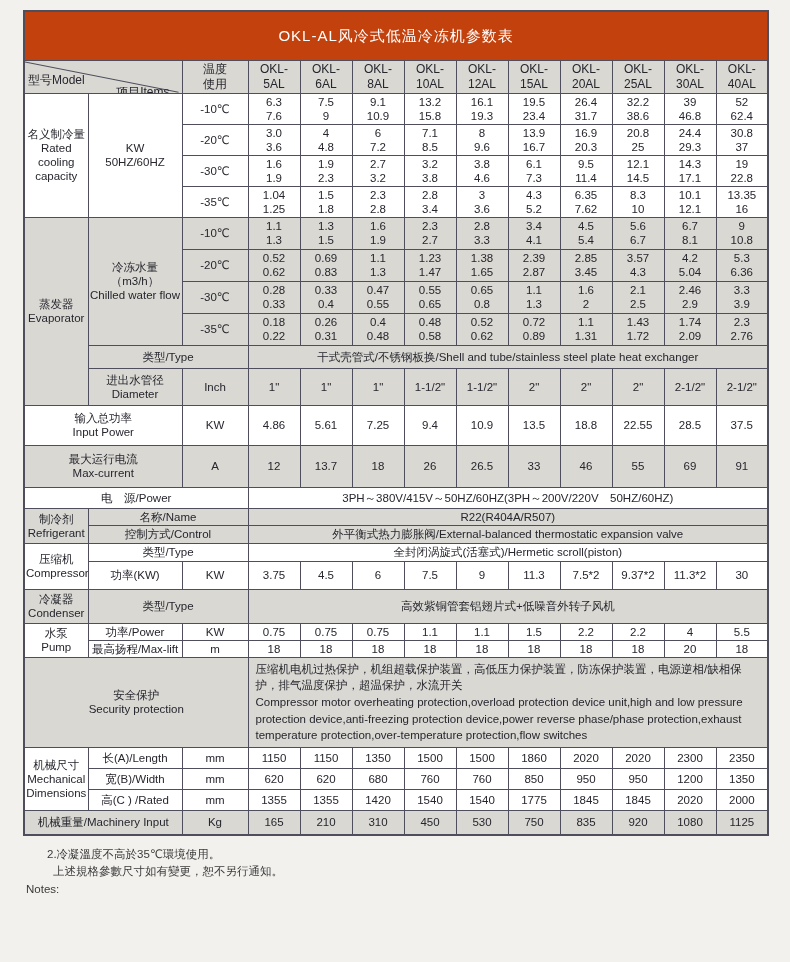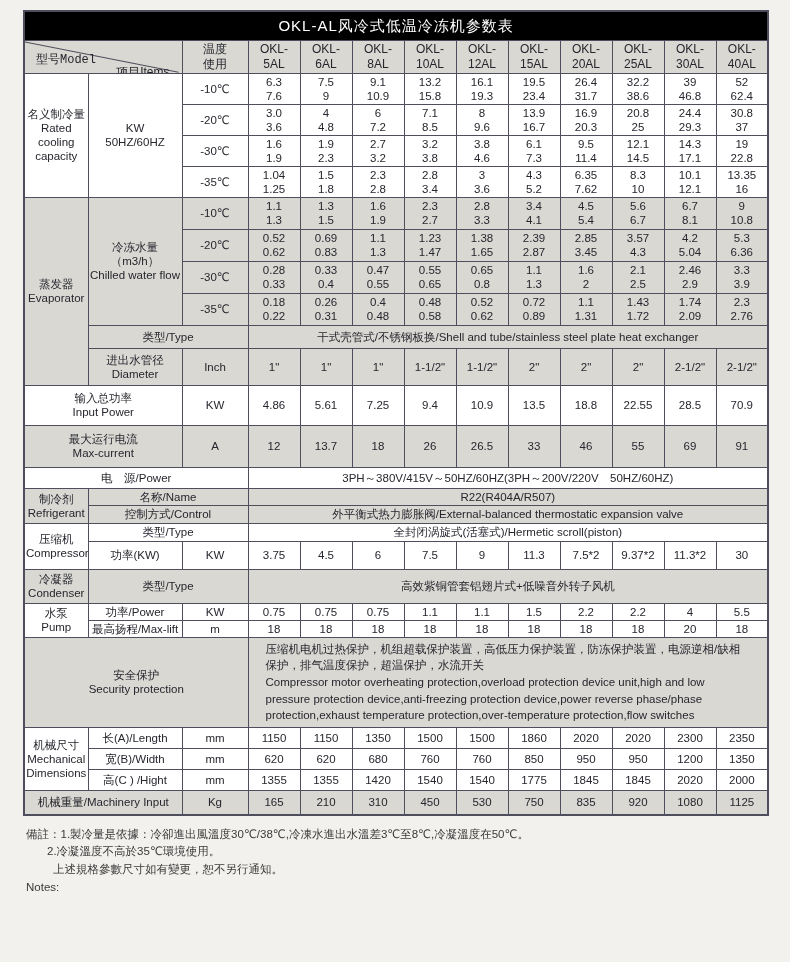--- a/index.html
+++ b/index.html
@@ -35,31 +35,31 @@
     border:1px solid #4e4e5c;
     text-align:center; vertical-align:middle;
     padding:1px 1px;
     white-space:pre-line;
     line-height:1.22;
     background:#ffffff;
     overflow:hidden;
   }
   table.spec td.g { background:#d9d8d3; }
   table.spec td.caption {
-    background:#000000; color:#ffffff;
+    background:#c2410c; color:#ffffff;
     font-size:15px; letter-spacing:1px; font-weight:400;
-    padding:5px 0;
+    padding:15px 0;
   }
   table.spec td.left {
-    text-align:left; padding:3px 17px; line-height:1.45; font-size:11.5px;
+    text-align:left; padding:3px 7px; line-height:1.45; font-size:11.5px;
   }
   table.spec tr.hdr td { font-size:12px; }
   td.corner { position:relative; padding:0; }
   td.corner svg.diag { position:absolute; left:0; top:0; width:100%; height:100%; }
-  .c-model { position:absolute; left:11px; bottom:5px; font-size:12px;font-family:Liberation Mono, monospace; }
+  .c-model { position:absolute; left:3px; bottom:5px; font-size:12px; }
   .c-items { position:absolute; right:12px; top:24px; font-size:12px; }
 
   
   .notes { margin:10px 0 0 26px; width:740px; font-size:11.5px; color:#3a3a3a; line-height:1.55; }
   .notes .line { white-space:pre-wrap; }
   .notes .ind1 { padding-left:21px; }
   .notes .ind2 { padding-left:27px; }
 </style>
 </head>
 <body>
@@ -334,21 +334,21 @@
             <td class="">KW</td>
             <td class="">4.86</td>
             <td class="">5.61</td>
             <td class="">7.25</td>
             <td class="">9.4</td>
             <td class="">10.9</td>
             <td class="">13.5</td>
             <td class="">18.8</td>
             <td class="">22.55</td>
             <td class="">28.5</td>
-            <td class="">70.9</td>
+            <td class="">37.5</td>
           </tr>
           <tr style="height: 42px;">
             <td colspan="2" class="g">最大运行电流
 Max-current</td>
             <td class="g">A</td>
             <td class="g">12</td>
             <td class="g">13.7</td>
             <td class="g">18</td>
             <td class="g">26</td>
             <td class="g">26.5</td>
@@ -459,21 +459,21 @@
             <td class="">680</td>
             <td class="">760</td>
             <td class="">760</td>
             <td class="">850</td>
             <td class="">950</td>
             <td class="">950</td>
             <td class="">1200</td>
             <td class="">1350</td>
           </tr>
           <tr style="height: 21px;">
-            <td class="">高(C ) /Hight</td>
+            <td class="">高(C ) /Rated</td>
             <td class="">mm</td>
             <td class="">1355</td>
             <td class="">1355</td>
             <td class="">1420</td>
             <td class="">1540</td>
             <td class="">1540</td>
             <td class="">1775</td>
             <td class="">1845</td>
             <td class="">1845</td>
             <td class="">2020</td>
@@ -491,20 +491,19 @@
             <td class="g">835</td>
             <td class="g">920</td>
             <td class="g">1080</td>
             <td class="g">1125</td>
           </tr>
         </tbody>
     </table>
   </div>
 
   <div class="notes">
-    <div class="line">備註：1.製冷量是依據：冷卻進出風溫度30℃/38℃,冷凍水進出水溫差3℃至8℃,冷凝溫度在50℃。</div>
     <div class="line ind1">2.冷凝溫度不高於35℃環境使用。</div>
     <div class="line ind2">上述規格參數尺寸如有變更，恕不另行通知。</div>
     <div class="line">Notes:</div>
 
   </div>
 
 </div>
 
 </body></html>

